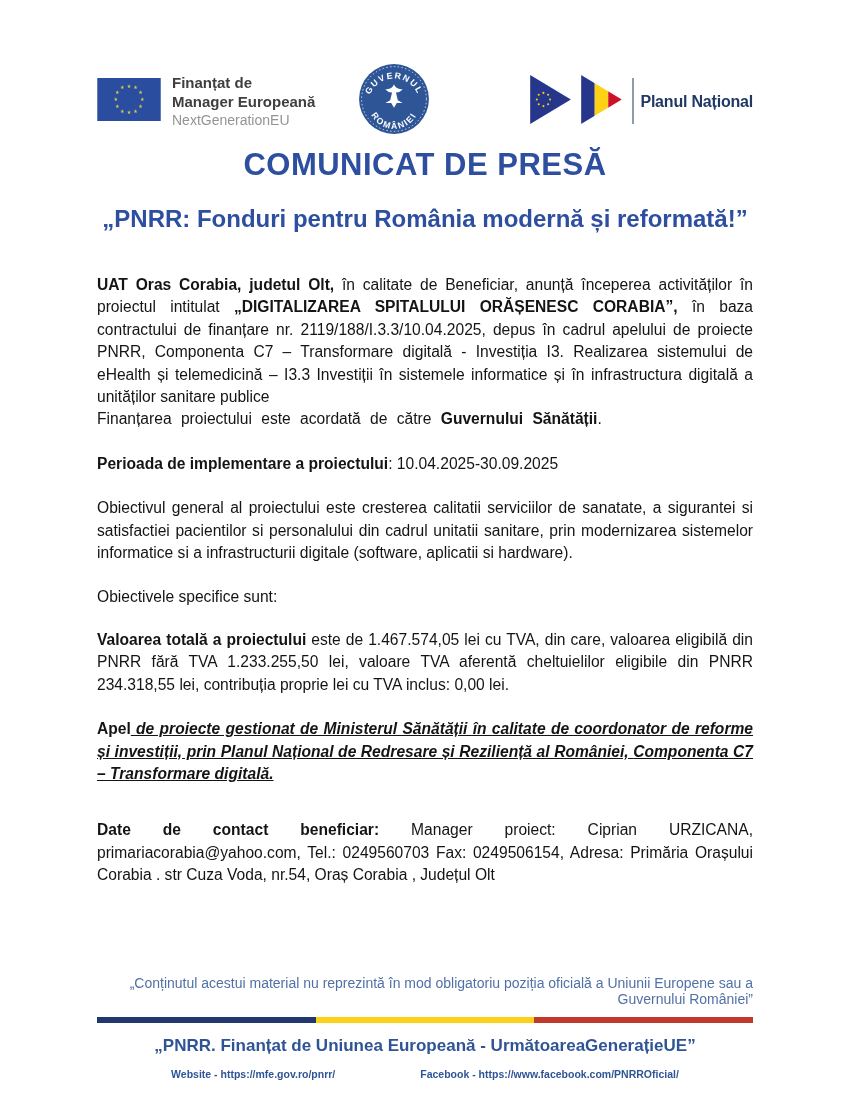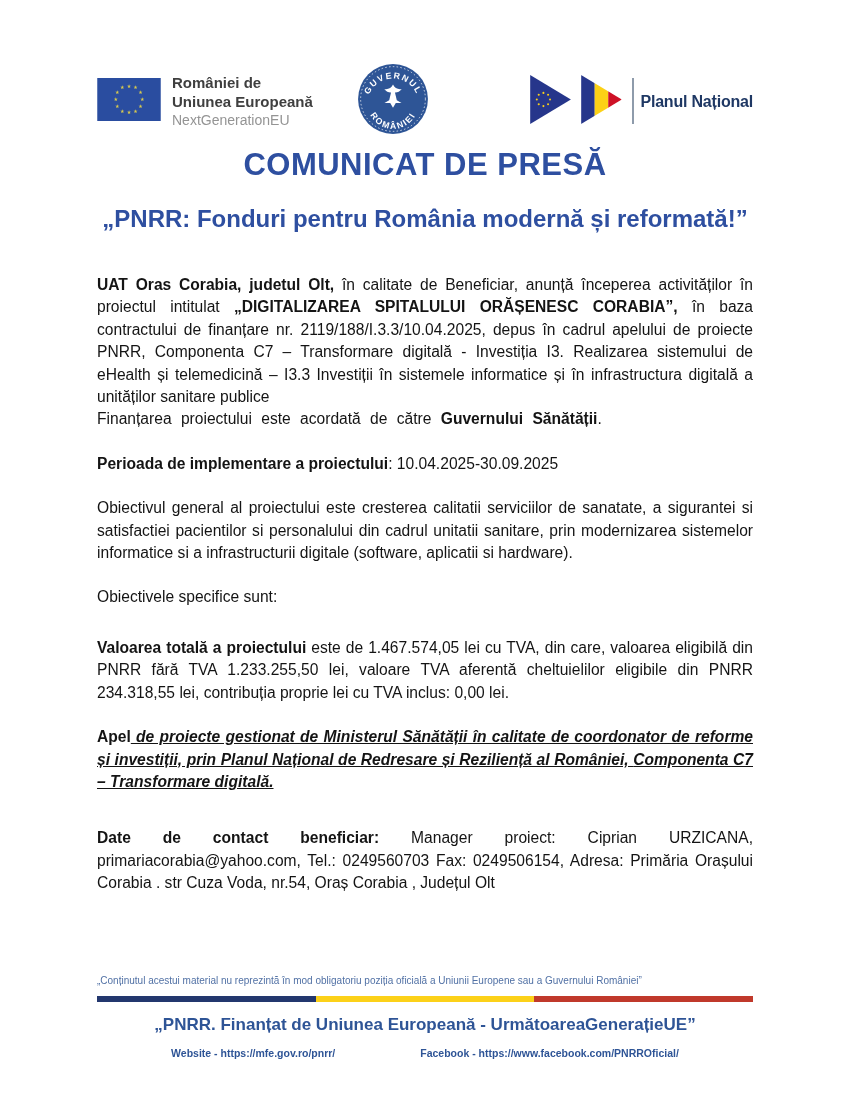--- a/index.html
+++ b/index.html
@@ -36,31 +36,31 @@
     position:absolute; top:205px; left:0; right:0;
     text-align:center; color:#2E4FA0;
     font-size:24px; font-weight:bold;
   }
   
   .body-text {
     position:absolute; top:274px; left:97px; right:97px;
     font-size:15.6px; line-height:22.4px; text-align:justify;
   }
   .body-text p { margin-bottom:22px; }
-  .body-text .tight { margin-bottom:16px; }
+  .body-text .tight { margin-bottom:8px; }
   b.seg { font-weight:bold; }
   .bi { font-weight:bold; font-style:italic;text-decoration:underline; }
   .stretch { word-spacing:5px; }
   ul.bullets { margin:0 0 22px 0; padding-left:49px; }
   ul.bullets li { padding-left:7px; line-height:22.4px; text-align:left; }
   .gap-small { height:12px; }
   
   .footer { position:absolute; top:975px; left:97px; right:97px; }
   .disclaimer {
-    text-align:left; color:#5171A5; font-size:10px; margin-bottom:10px;
+    text-align:right; color:#5171A5; font-size:14px; margin-bottom:10px;
   }
   .stripe { display:flex; height:6px; width:100%; }
   .stripe div { flex:1; }
   .tagline {
     text-align:center; color:#2E5496; font-weight:bold; font-size:17px;
     margin-top:13px;
   }
   .links {
     display:flex; justify-content:center; gap:85px;
     margin-top:12px; color:#2E5496; font-weight:bold; font-size:10.5px;
@@ -87,22 +87,22 @@
             <text x="31" y="35.5">★</text>
               <text x="24.5" y="33.8">★</text>
             <text x="19.7" y="29">★</text>
               <text x="18" y="22.5">★</text>
             <text x="19.7" y="16">★</text>
               <text x="24.5" y="11.2">★</text>
           </g>
         </svg>
       </span>
       <span class="eu-text">
-        <div class="l1">României de</div>
-        <div class="l2">Uniunea Europeană</div>
+        <div class="l1">Finanțat de</div>
+        <div class="l2">Manager Europeană</div>
         <div class="l3">NextGenerationEU</div>
       </span>
     </div>
 
     <div class="gov-seal">
       <svg width="74" height="74" viewBox="0 0 72 72">
         <circle cx="36" cy="36" r="34" fill="#2E5596"></circle>
         <circle cx="36" cy="36" r="31.5" fill="none" stroke="#ffffff" stroke-width="0.7" stroke-dasharray="1.5 2.2"></circle>
         <defs>
           <path id="arcTop" d="M 11 41 A 25 25 0 0 1 61 41"></path>

